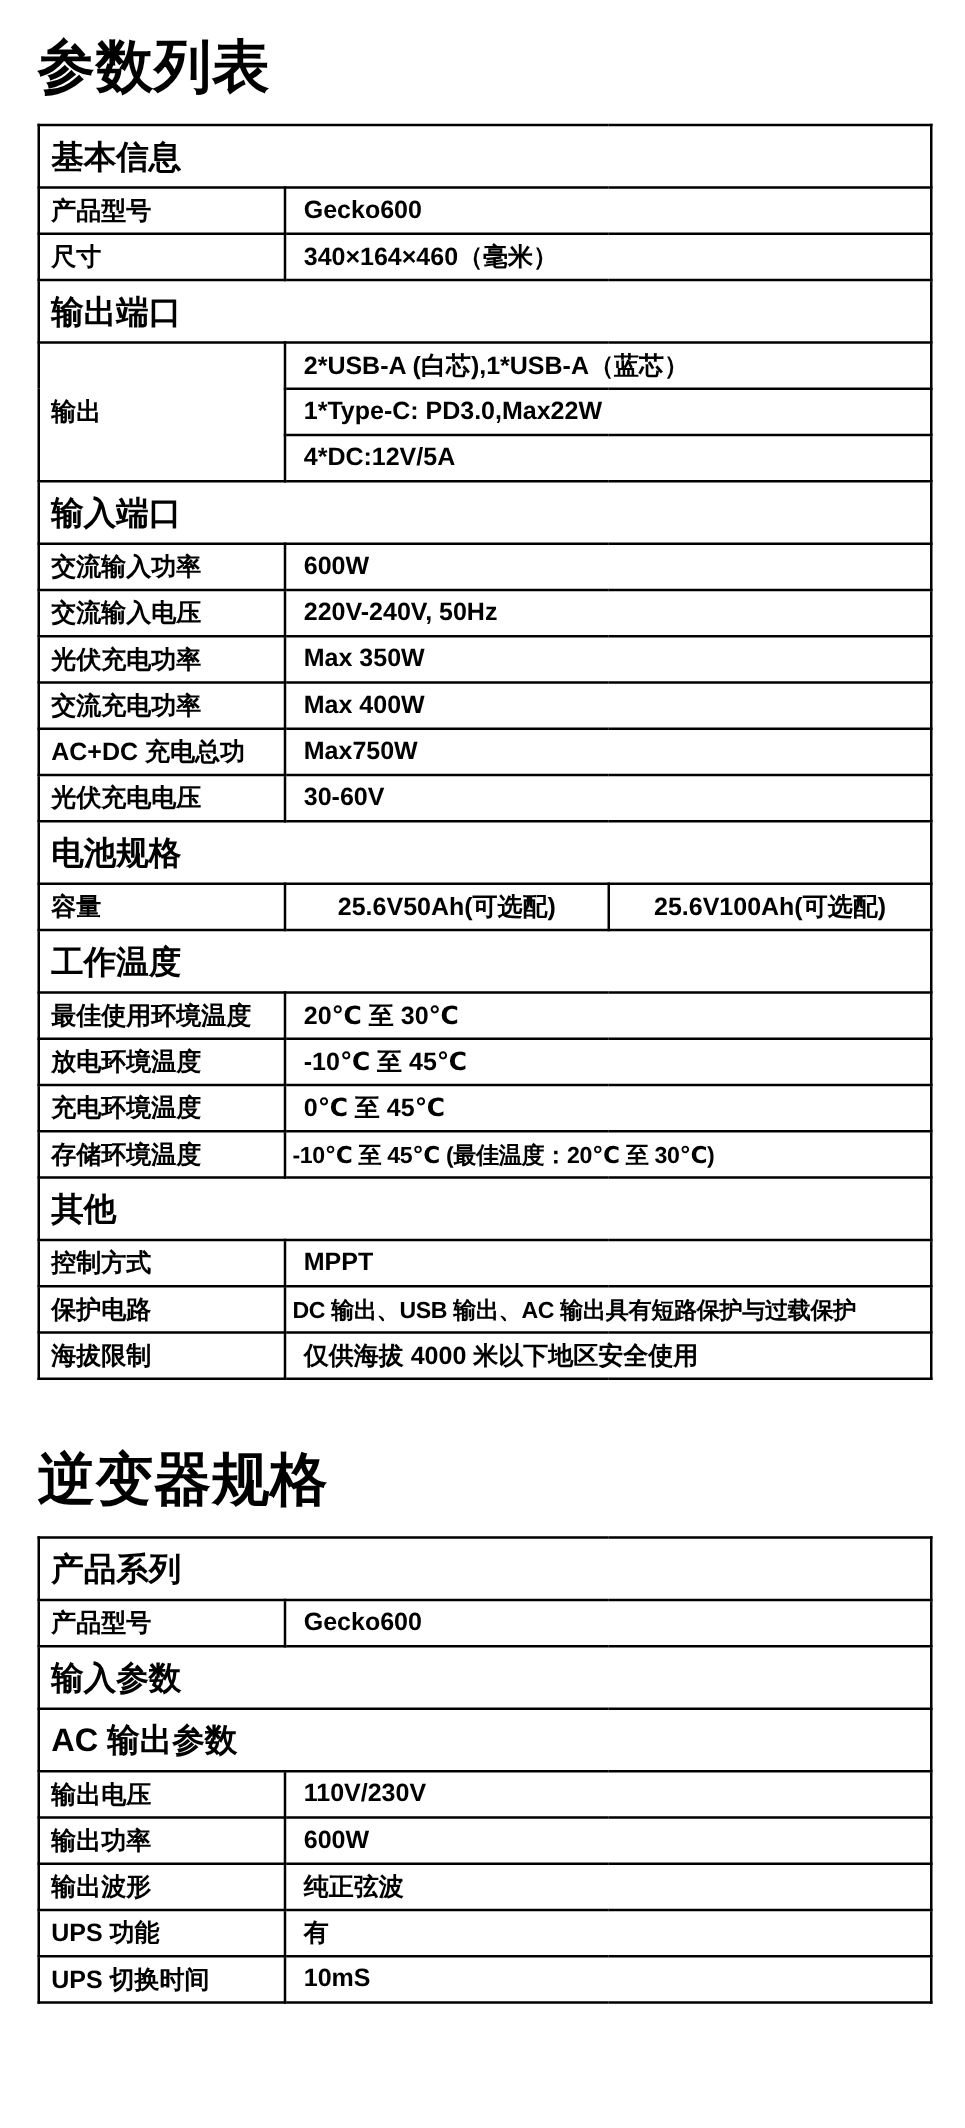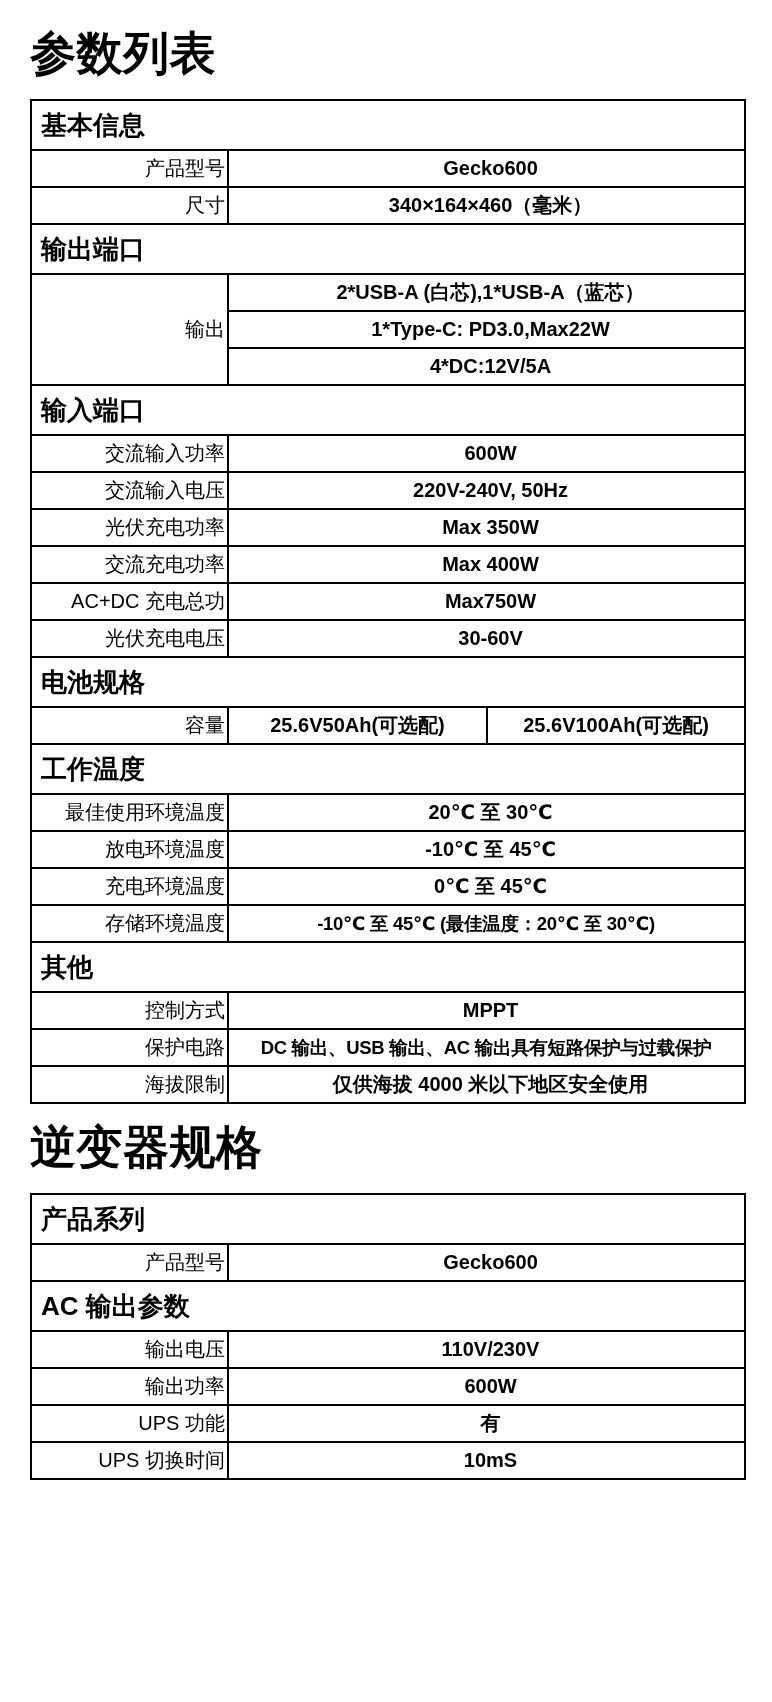--- a/index.html
+++ b/index.html
@@ -19,21 +19,21 @@
     box-sizing: border-box;
   }
   h1.page-title {
     font-size: 46px;
     line-height: 55px;
     font-weight: 700;
     margin: 0 0 18px 0;
     letter-spacing: 0.5px;
   }
   h1.page-title.second {
-    margin-top: 16px;
+    margin-top: 52px;
   }
   table.spec-table {
     border-collapse: collapse;
     table-layout: fixed;
     width: 714px;
   }
   table.spec-table th,
   table.spec-table td {
     border: 2px solid #000000;
     vertical-align: middle;
@@ -44,30 +44,28 @@
     height: 48px;
     font-size: 26px;
     font-weight: 700;
     text-align: left;
     padding: 0 4px 0 9px;
     border-radius: 22px;
   }
   td.label {
     height: 35px;
     font-size: 20px;
-    font-weight: 400;
+    font-weight: 700;
     padding: 0 2px 0 9px;
-    text-align: right;
   }
   td.value {
     height: 35px;
     font-size: 20px;
     font-weight: 700;
     padding: 0 6px 0 14px;
-    text-align: center;
   }
   td.value.split {
     text-align: center;
     padding: 0 20px;
   }
   td.value.long {
     font-size: 18.5px;
     letter-spacing: -0.3px;
     padding-left: 5px;
   }
@@ -192,31 +190,38 @@
     </colgroup>
     <tbody>
         <tr>
           <th class="section" colspan="3">产品系列</th>
         </tr>
         <tr>
           <td class="label">产品型号</td>
           <td class="value" colspan="2">Gecko600</td>
         </tr>
         <tr>
+          <th class="section" colspan="3">输入参数</th>
+        </tr>
+        <tr>
           <th class="section" colspan="3">AC 输出参数</th>
         </tr>
         <tr>
           <td class="label">输出电压</td>
           <td class="value" colspan="2">110V/230V</td>
         </tr>
         <tr>
           <td class="label">输出功率</td>
           <td class="value" colspan="2">600W</td>
         </tr>
         <tr>
+          <td class="label">输出波形</td>
+          <td class="value" colspan="2">纯正弦波</td>
+        </tr>
+        <tr>
           <td class="label">UPS 功能</td>
           <td class="value" colspan="2">有</td>
         </tr>
         <tr>
           <td class="label">UPS 切换时间</td>
           <td class="value" colspan="2">10mS</td>
         </tr>
       </tbody>
   </table>
 

